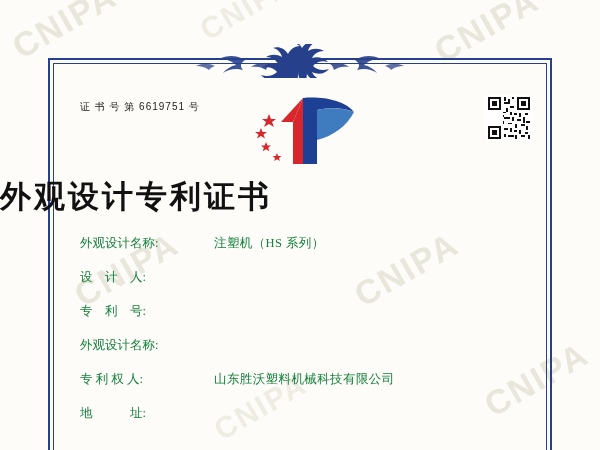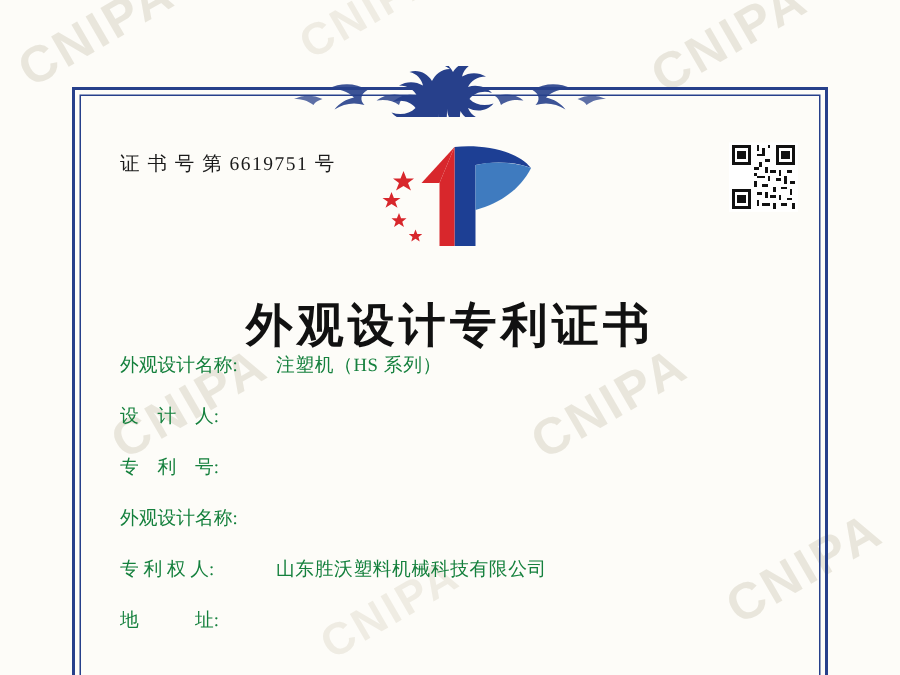--- a/index.html
+++ b/index.html
@@ -85,38 +85,37 @@
     top: 92px;
     transform: translateX(-50%);
     width: 118px;
     height: 78px;
   }
 
   .cert-no {
     position: absolute;
     left: 80px;
     top: 100px;
-    font-size: 13px;
+    font-size: 10px;
     color: #1a1a1a;
     letter-spacing: 1px;
-    font-family: Liberation Serif, serif;
+    font-family: Liberation Sans, sans-serif;
   }
 
   .title {
     position: absolute;
     left: 0;
     right: 0;
     top: 176px;
-    text-align: center;
+    text-align: left;
     font-size: 31px;
     font-weight: bold;
     letter-spacing: 3px;
     color: #111111;
     font-family: "DejaVu Serif", serif;
-    margin-top: 20px;
   }
 
   .fields {
     position: absolute;
     left: 80px;
     top: 235px;
     right: 70px;
   }
   .field-row {
     display: flex;
@@ -131,20 +130,21 @@
     letter-spacing: 0px;
     white-space: nowrap;
   }
   .field-sep {
     width: 8px;
     flex: 0 0 8px;
   }
   .field-value {
     flex: 1 1 auto;
     letter-spacing: 0.4px;
+    margin-left: 30px;
   }
 </style>
 </head>
 <body>
 
 <div class="page">
 
   <div class="wm wm-1">CNIPA</div>
   <div class="wm wm-2">CNIPA</div>
   <div class="wm wm-3">CNIPA</div>

